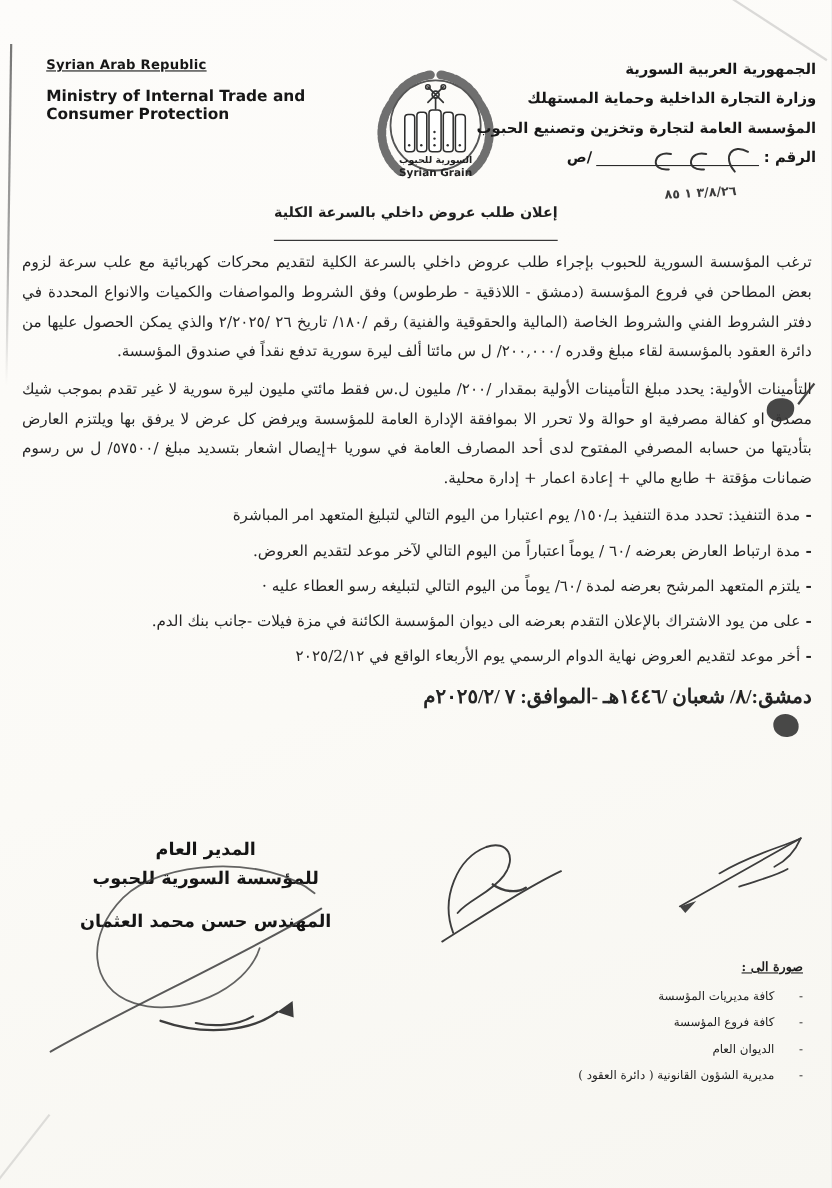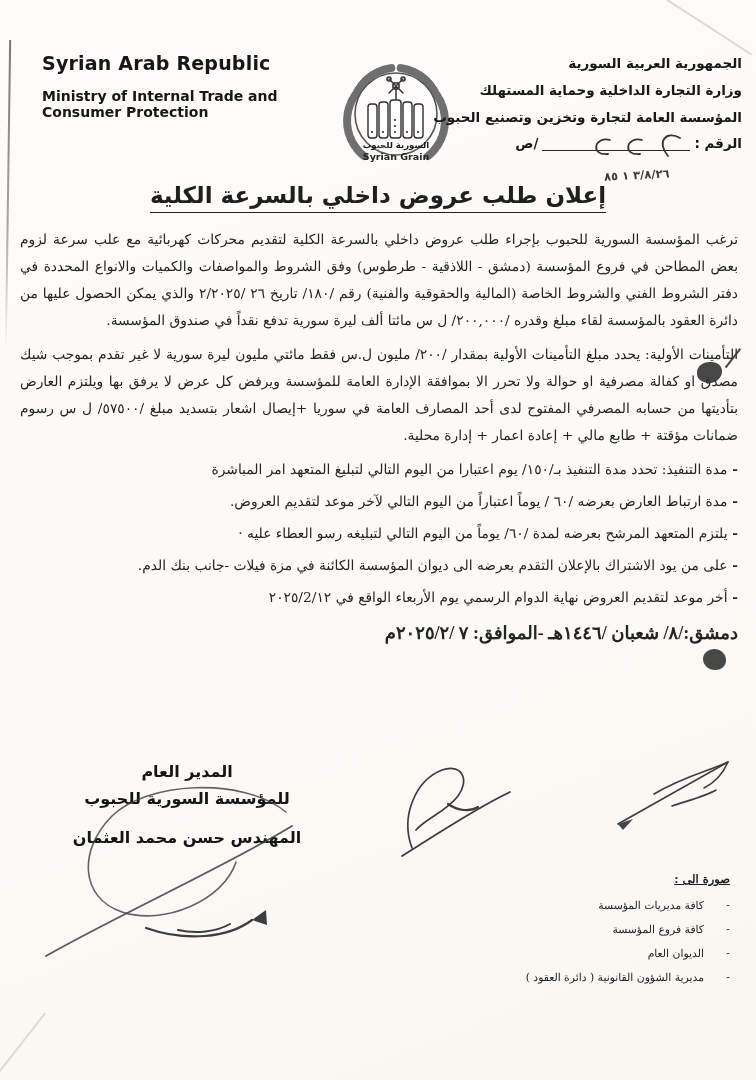--- a/index.html
+++ b/index.html
@@ -11,36 +11,36 @@
   }
   
   .scan-line-left{position:absolute;left:7px;top:40px;width:2px;height:310px;
     background:linear-gradient(#2e2e2e,#777 60%,rgba(120,120,120,0));transform:rotate(.8deg);opacity:.65;}
   .scan-line-topright{position:absolute;right:-14px;top:-6px;width:110px;height:1.5px;background:#9a9a9a;
     transform:rotate(33deg);transform-origin:left top;opacity:.35;}
   .scan-line-bottomleft{position:absolute;left:-10px;bottom:-4px;width:90px;height:1.5px;background:#9a9a9a;
     transform:rotate(-52deg);transform-origin:left bottom;opacity:.3;}
   
   .hdr-en{position:absolute;left:42px;top:52px;width:300px;color:#161616;}
-  .hdr-en .l1{font-size:19px;font-weight:bold;letter-spacing:.2px;}
+  .hdr-en .l1{font-size:12px;font-weight:bold;letter-spacing:.2px;text-decoration:underline;}
   .hdr-en .l2{font-size:14px;font-weight:bold;margin-top:14px;}
   .hdr-en .l3{font-size:16.5px;font-weight:bold;margin-top:13px;letter-spacing:.2px;}
   .logo{position:absolute;left:334px;top:56px;width:124px;height:118px;}
   .hdr-ar{position:absolute;right:14px;top:50px;width:300px;direction:rtl;text-align:right;
     font-weight:bold;color:#181818;}
   .hdr-ar .al{font-size:13.5px;line-height:27px;white-space:nowrap;}
   .num-line{display:flex;direction:rtl;align-items:flex-end;font-size:13.5px;font-weight:bold;margin-top:4px;white-space:nowrap;}
   .num-rule{display:inline-block;width:148px;border-bottom:1.6px solid #2a2a2a;height:14px;margin:0 4px;}
   .hand-num{position:absolute;right:62px;top:128px;width:150px;height:36px;}
   .hand-date{position:absolute;right:86px;top:168px;direction:ltr;font-size:11.5px;color:#3c3c3c;
     letter-spacing:2px;transform:rotate(-3deg);font-weight:bold;}
   
   .title-wrap{position:absolute;top:182px;left:0;width:100%;text-align:center;}
-  .title-wrap span{display:inline-block;font-size:23px;font-weight:bold;direction:rtl;
-    border-bottom:1.6px solid #222;padding-bottom:4px;}
+  .title-wrap span{display:inline-block;font-size:13px;font-weight:bold;direction:rtl;
+    border-bottom:1.6px solid #222;padding-bottom:17px;}
   
   .doc-body{position:absolute;top:226px;right:18px;left:20px;direction:rtl;
     font-family:"DejaVu Serif","Liberation Serif",serif;
     font-size:13.8px;line-height:27px;color:#242424;text-align:justify;}
   .doc-body p{margin:0 0 7px 0;}
   .bullets{margin-top:6px;}
   .bullet{position:relative;margin-bottom:5px;text-align:right;}
   .bullet::before{content:"- ";font-weight:bold;}
   .date-line{direction:rtl;text-align:right;font-weight:bold;font-size:18px;margin-top:9px;
     font-family:Liberation Serif, serif;}

